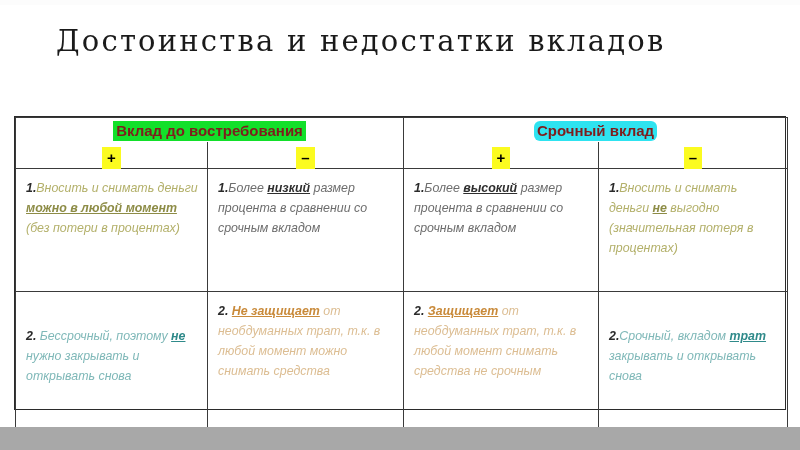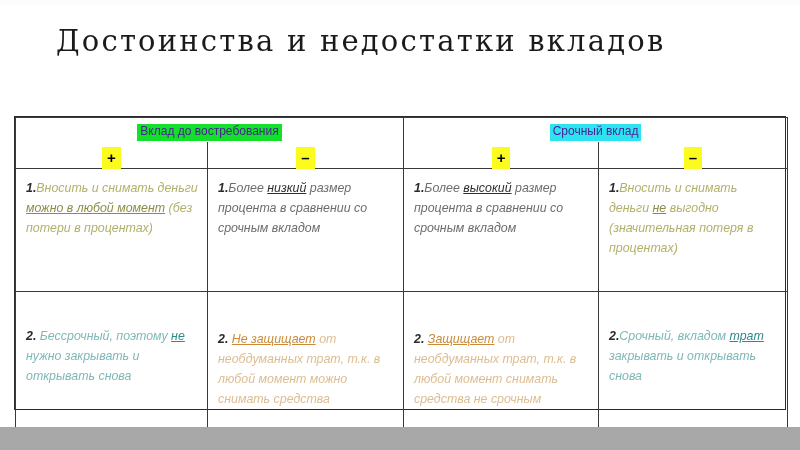--- a/index.html
+++ b/index.html
@@ -76,23 +76,23 @@
     height: 26px;
     border-top: none;
   }
 
   .hdr-label-cell {
     text-align: center;
     position: relative;
   }
   .hdr-label {
     display: inline-block;
-    font-size: 12px;
-    font-weight: 400;
-    color: #4c1d95;
+    font-size: 15px;
+    font-weight: 700;
+    color: #7f1d1d;
     padding: 1px 3px 2px 3px;
     line-height: 1.15;
     position: relative;
     top: 3px;
   }
   .hl-green { background: #12e02a; }
   .hl-cyan  { background: #2ee3f0; }
 
   .sign-cell {
     text-align: center;
@@ -122,31 +122,31 @@
     font-style: italic;
     font-size: 12.4px;
     line-height: 1.62;
   }
   .cell-text .num {
     font-style: italic;
     font-weight: 700;
     color: #2b2b2b;
   }
   .cell-text .em {
-    font-weight: 400;
+    font-weight: 700;
     text-decoration: underline;
   }
 
   .t-olive { color: #b3b06a; }
   .t-olive .em { color: #8d8c46; }
   .t-gray  { color: #6d6d6d; }
   .t-gray .em { color: #2e2e2e; }
   .t-teal  { color: #7fb8b8; margin-top: 25px; }
   .t-teal .em { color: #2f8a8a; }
-  .t-tan   { color: #dcbd92; margin-top: 28px; }
+  .t-tan   { color: #dcbd92; }
   .t-tan .em { color: #c98a3a; }
 
   
   .bottom-bar {
     position: absolute;
     left: 0;
     top: 427px;
     width: 800px;
     height: 23px;
     background: #a8a8a8;
@@ -176,21 +176,21 @@
           <col class="c2">
           <col class="c3">
           <col class="c4">
       </colgroup>
       <tbody>
         <tr class="hdr-deposit">
           <td class="hdr-label-cell" colspan="2">
             <span class="hdr-label hl-green" style="background: rgb(18, 224, 42);">Вклад до востребования</span>
           </td>
           <td class="hdr-label-cell" colspan="2">
-            <span class="hdr-label hl-cyan" style="background: rgb(46, 227, 240);">Срочный вклад</span>
+            <span class="hdr-label hl-cyan" style="background: rgb(46, 227, 240); border-radius: 6px;">Срочный вклад</span>
           </td>
         </tr>
 
         <tr class="hdr-sign">
           <td class="sign-cell">
             <span class="sign" style="background: rgb(251, 251, 32);">+</span>
           </td>
           <td class="sign-cell">
             <span class="sign" style="background: rgb(251, 251, 32);">–</span>
           </td>

